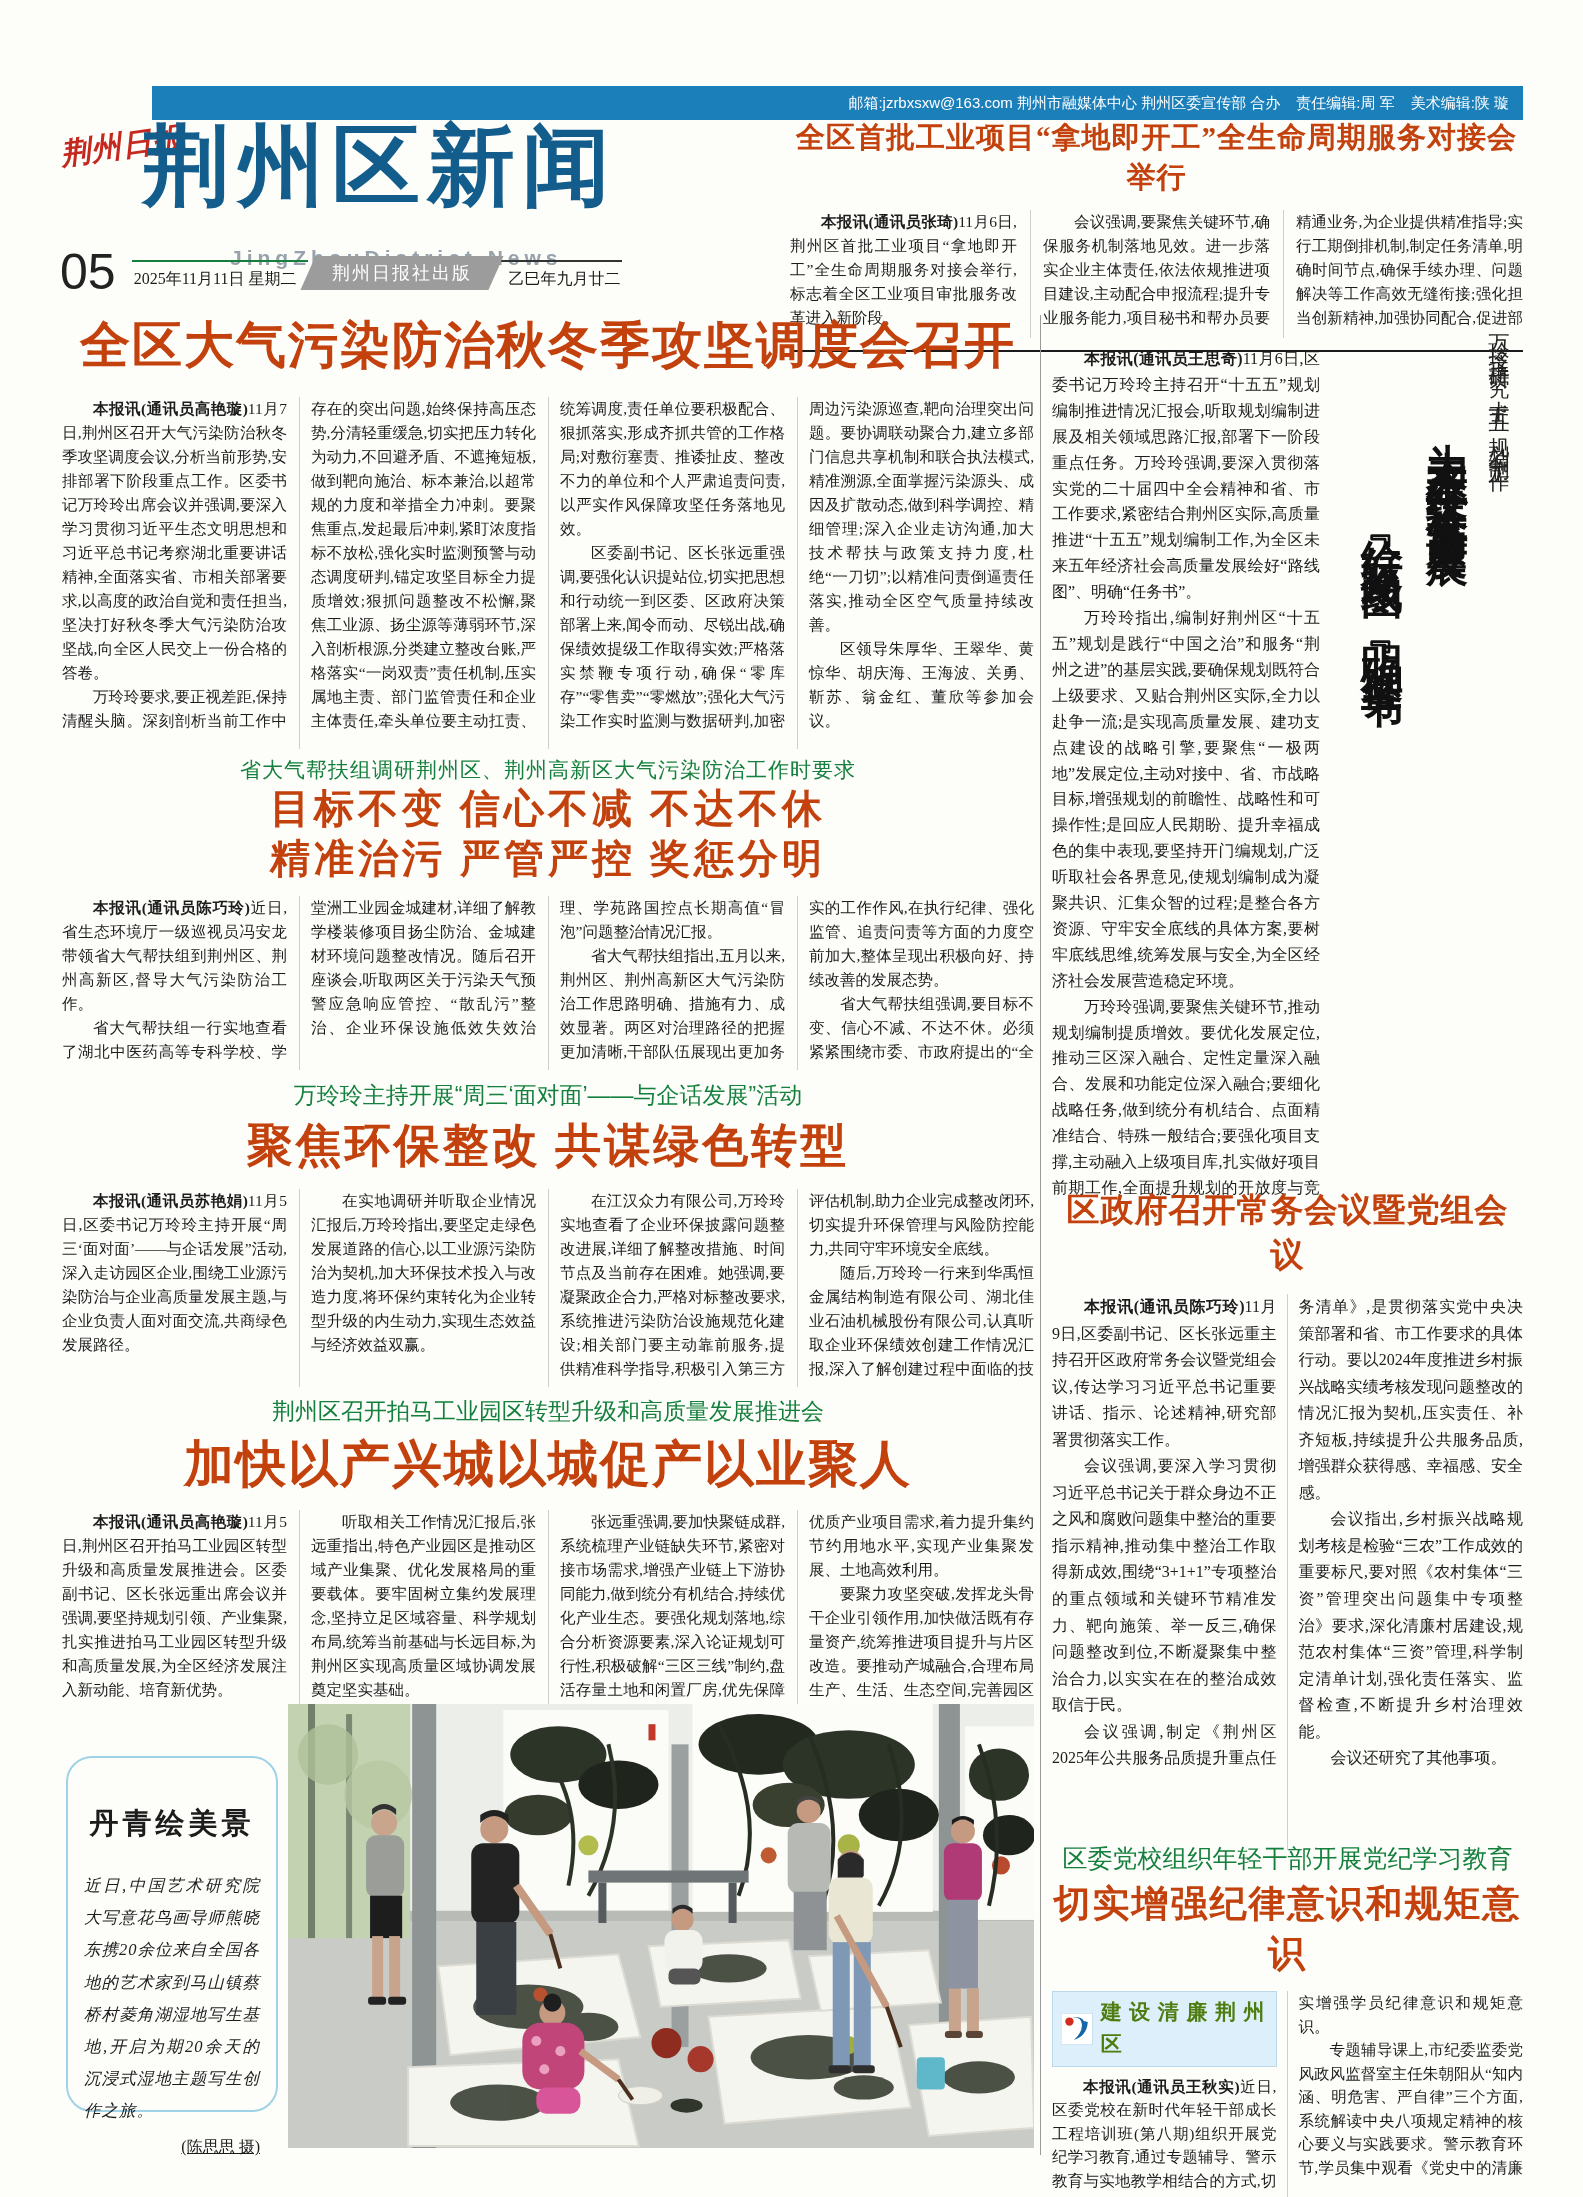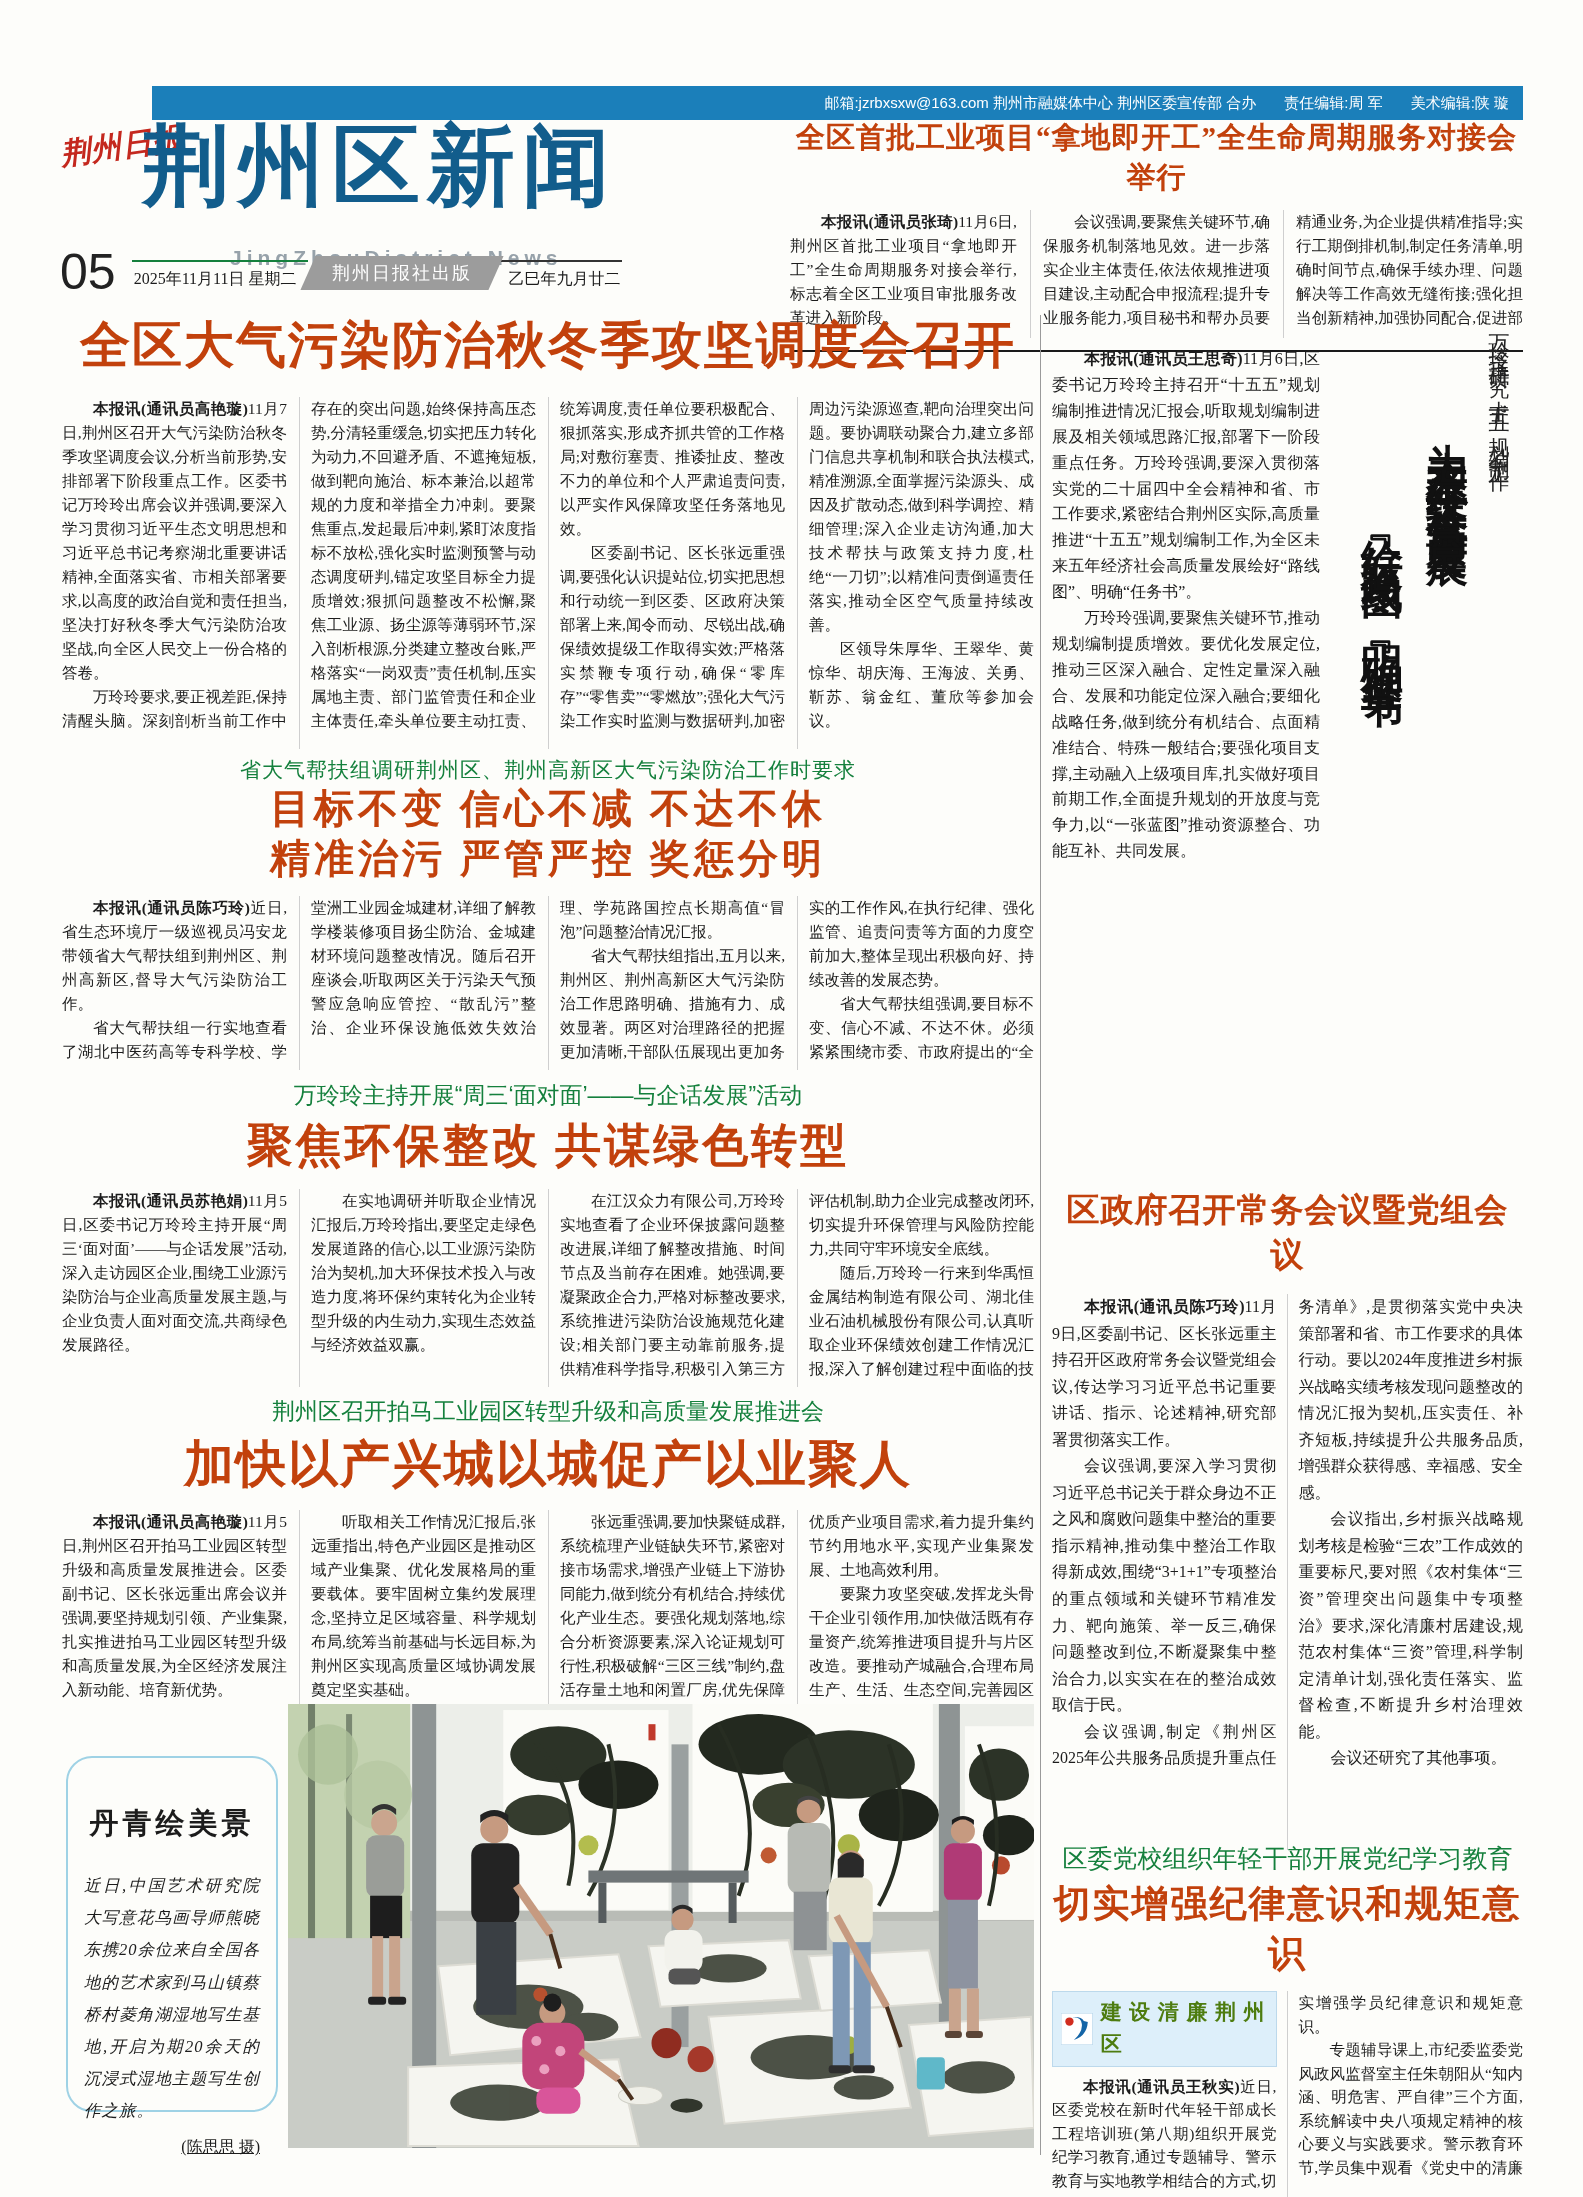--- a/index.html
+++ b/index.html
@@ -1,20 +1,20 @@
 <!DOCTYPE html>
 <html><head>
 <meta charset="utf-8">
 <style>
   html,body{margin:0;padding:0;background:#e9e9e9;}
   .page{position:relative;width:1583px;height:2197px;background:#fdfdfa;margin:0 auto;overflow:hidden;
         font-family:"Liberation Serif","DejaVu Serif",serif;color:#1c1c1c;}
   
   .topbar{position:absolute;left:152px;top:86px;width:1371px;height:34px;background:#1b7fba;
-          display:flex;align-items:center;justify-content:flex-end;gap:28px;padding-right:14px;box-sizing:border-box;}
+          display:flex;align-items:center;justify-content:flex-end;gap:16px;padding-right:14px;box-sizing:border-box;}
   .topbar span{color:#fff;font-size:15px;font-family:"Liberation Sans","DejaVu Sans",sans-serif;white-space:nowrap;}
   .brand-logo{position:absolute;left:60px;top:126px;font-size:30px;font-weight:bold;font-style:italic;
               color:#c4281e;transform:rotate(-8deg);letter-spacing:1px;}
   .mast-title{position:absolute;left:142px;top:112px;font-size:88px;font-weight:bold;color:#125d8c;
               letter-spacing:7px;line-height:1.25;}
   .mast-en{position:absolute;left:230px;top:246px;font-size:21px;font-weight:bold;color:#97a2aa;
            letter-spacing:5px;font-family:"Liberation Sans","DejaVu Sans",sans-serif;}
   .page-info{position:absolute;left:60px;top:250px;width:512px;display:flex;align-items:flex-start;}
   .page-num{font-family:"Liberation Sans","DejaVu Sans",sans-serif;font-size:50px;line-height:.9;
             font-weight:400;color:#222;margin-right:16px;}
@@ -154,20 +154,21 @@
       <p>听取相关工作情况汇报后,张远重指出,特色产业园区是推动区域产业集聚、优化发展格局的重要载体。要牢固树立集约发展理念,坚持立足区域容量、科学规划布局,统筹当前基础与长远目标,为荆州区实现高质量区域协调发展奠定坚实基础。</p>
       <p>张远重强调,要加快聚链成群,系统梳理产业链缺失环节,紧密对接市场需求,增强产业链上下游协同能力,做到统分有机结合,持续优化产业生态。要强化规划落地,综合分析资源要素,深入论证规划可行性,积极破解“三区三线”制约,盘活存量土地和闲置厂房,优先保障优质产业项目需求,着力提升集约节约用地水平,实现产业集聚发展、土地高效利用。</p>
       <p>要聚力攻坚突破,发挥龙头骨干企业引领作用,加快做活既有存量资产,统筹推进项目提升与片区改造。要推动产城融合,合理布局生产、生活、生态空间,完善园区基础设施与公共服务配套,增强园区承载力和吸引力,加快打造以产兴城、以城促产、以业聚人“样本”。</p>
 
     </div>
   </div>
 
   <div class="art-plan">
     <div class="plan-body">
       <p><strong class="byline">本报讯(通讯员王思奇)</strong><span>11月6日,区委书记万玲玲主持召开“十五五”规划编制推进情况汇报会,听取规划编制进展及相关领域思路汇报,部署下一阶段重点任务。万玲玲强调,要深入贯彻落实党的二十届四中全会精神和省、市工作要求,紧密结合荆州区实际,高质量推进“十五五”规划编制工作,为全区未来五年经济社会高质量发展绘好“路线图”、明确“任务书”。</span></p>
+      <p>万玲玲指出,编制好荆州区“十五五”规划是践行“中国之治”和服务“荆州之进”的基层实践,要确保规划既符合上级要求、又贴合荆州区实际,全力以赴争一流;是实现高质量发展、建功支点建设的战略引擎,要聚焦“一极两地”发展定位,主动对接中、省、市战略目标,增强规划的前瞻性、战略性和可操作性;是回应人民期盼、提升幸福成色的集中表现,要坚持开门编规划,广泛听取社会各界意见,使规划编制成为凝聚共识、汇集众智的过程;是整合各方资源、守牢安全底线的具体方案,要树牢底线思维,统筹发展与安全,为全区经济社会发展营造稳定环境。</p>
       <p>万玲玲强调,要聚焦关键环节,推动规划编制提质增效。要优化发展定位,推动三区深入融合、定性定量深入融合、发展和功能定位深入融合;要细化战略任务,做到统分有机结合、点面精准结合、特殊一般结合;要强化项目支撑,主动融入上级项目库,扎实做好项目前期工作,全面提升规划的开放度与竞争力,以“一张蓝图”推动资源整合、功能互补、共同发展。</p>
 
     </div>
     <div class="plan-heads">
       <div class="plan-kicker">万玲玲主持研究“十五五”规划编制工作</div>
       <div class="plan-h l1">为未来五年经济社会高质量发展</div>
       <div class="plan-h l2">绘好『路线图』、明确『任务书』</div>
     </div>
   </div>
 

